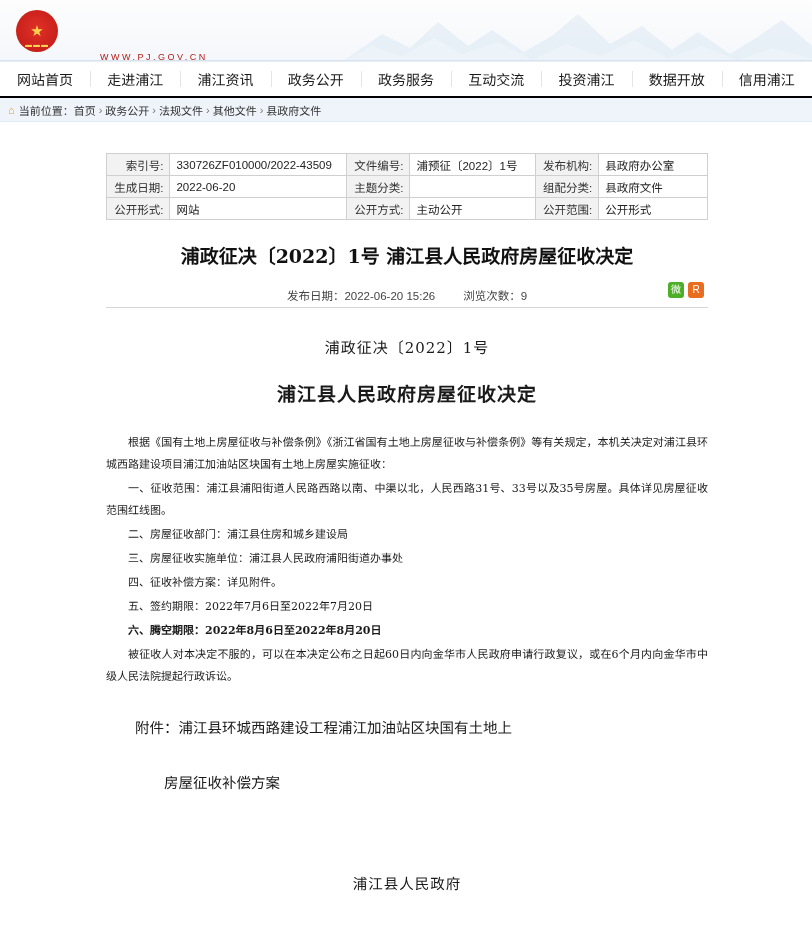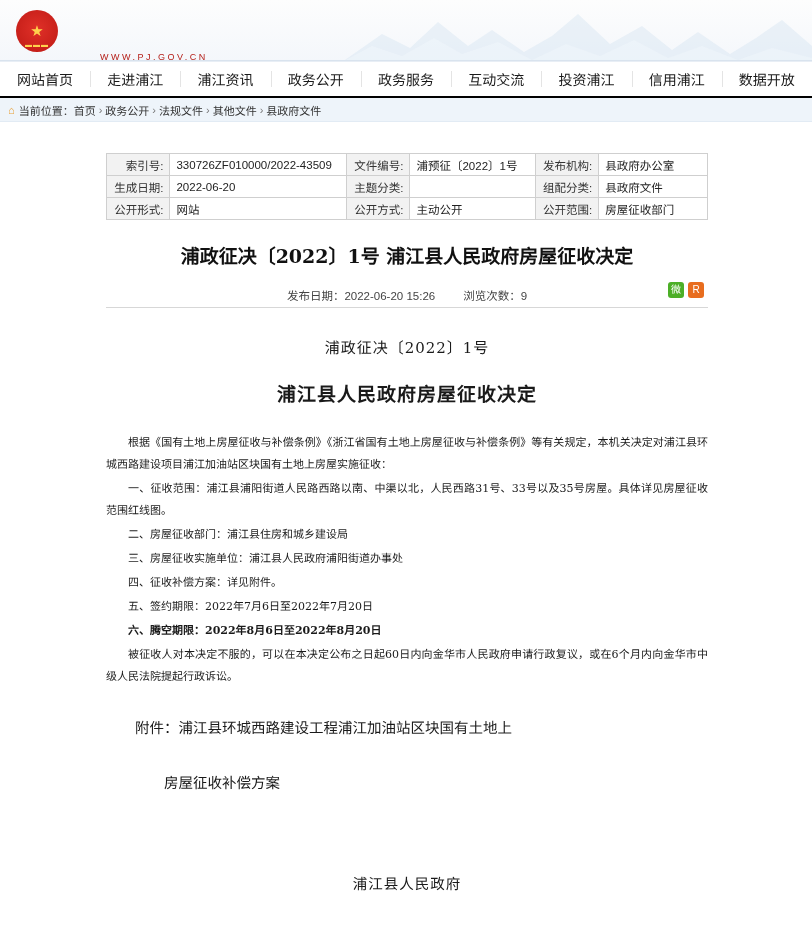--- a/index.html
+++ b/index.html
@@ -224,22 +224,22 @@
   </div>
 
   <div class="nav">
     <div class="nav-item">网站首页</div>
     <div class="nav-item">走进浦江</div>
     <div class="nav-item">浦江资讯</div>
     <div class="nav-item">政务公开</div>
     <div class="nav-item">政务服务</div>
     <div class="nav-item">互动交流</div>
     <div class="nav-item">投资浦江</div>
+    <div class="nav-item">数据开放</div>
     <div class="nav-item">信用浦江</div>
-    <div class="nav-item">数据开放</div>
   </div>
 
   <div class="breadcrumb">
     <span class="bc-home-icon">⌂</span>
     <span class="bc-label">当前位置：</span>
     <span class="bc-link">首页</span>
     <span class="bc-sep">›</span>
     <span class="bc-link">政务公开</span>
     <span class="bc-sep">›</span>
     <span class="bc-link">法规文件</span>
@@ -269,21 +269,21 @@
           <td class="val"></td>
           <td class="lab">组配分类:</td>
           <td class="val">县政府文件</td>
         </tr>
         <tr>
           <td class="lab">公开形式:</td>
           <td class="val">网站</td>
           <td class="lab">公开方式:</td>
           <td class="val">主动公开</td>
           <td class="lab">公开范围:</td>
-          <td class="val">房屋征收部门</td>
+          <td class="val">公开形式</td>
         </tr>
       </tbody>
         </table>
     </div>
 
     <div class="title-block">
       <div class="doc-title">浦政征决〔2022〕1号 浦江县人民政府房屋征收决定</div>
       <div class="doc-subbar">
         <span class="sb-item">
           <span>发布日期：</span><span>2022-06-20 15:26</span>

